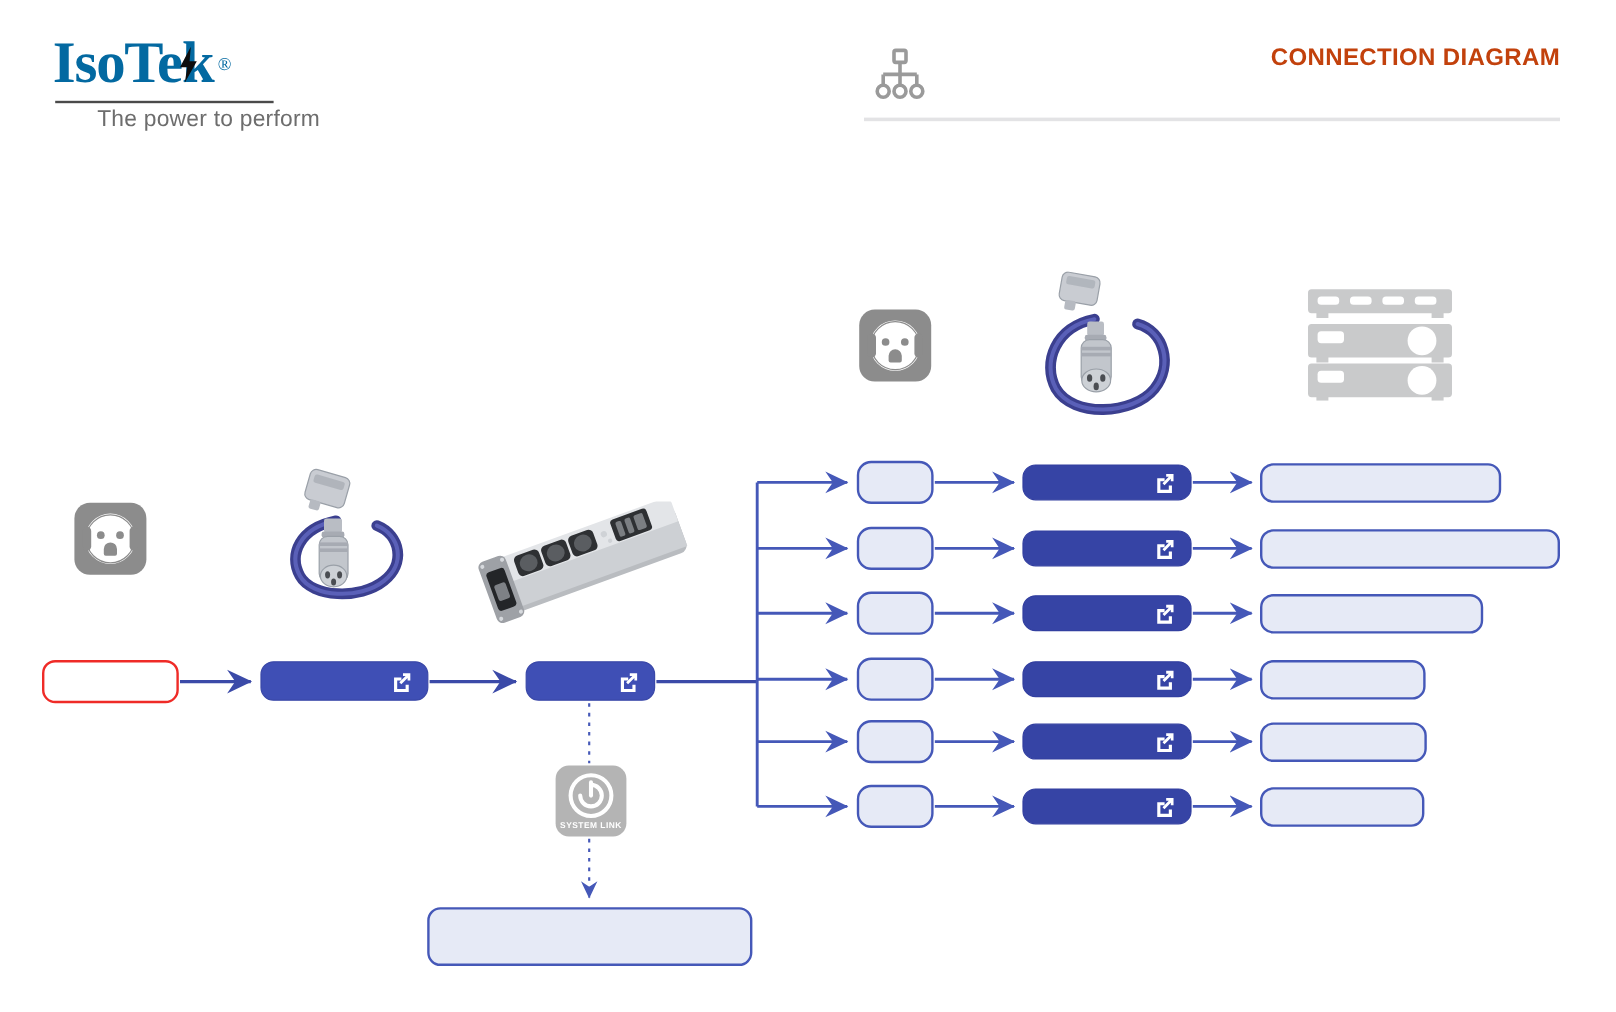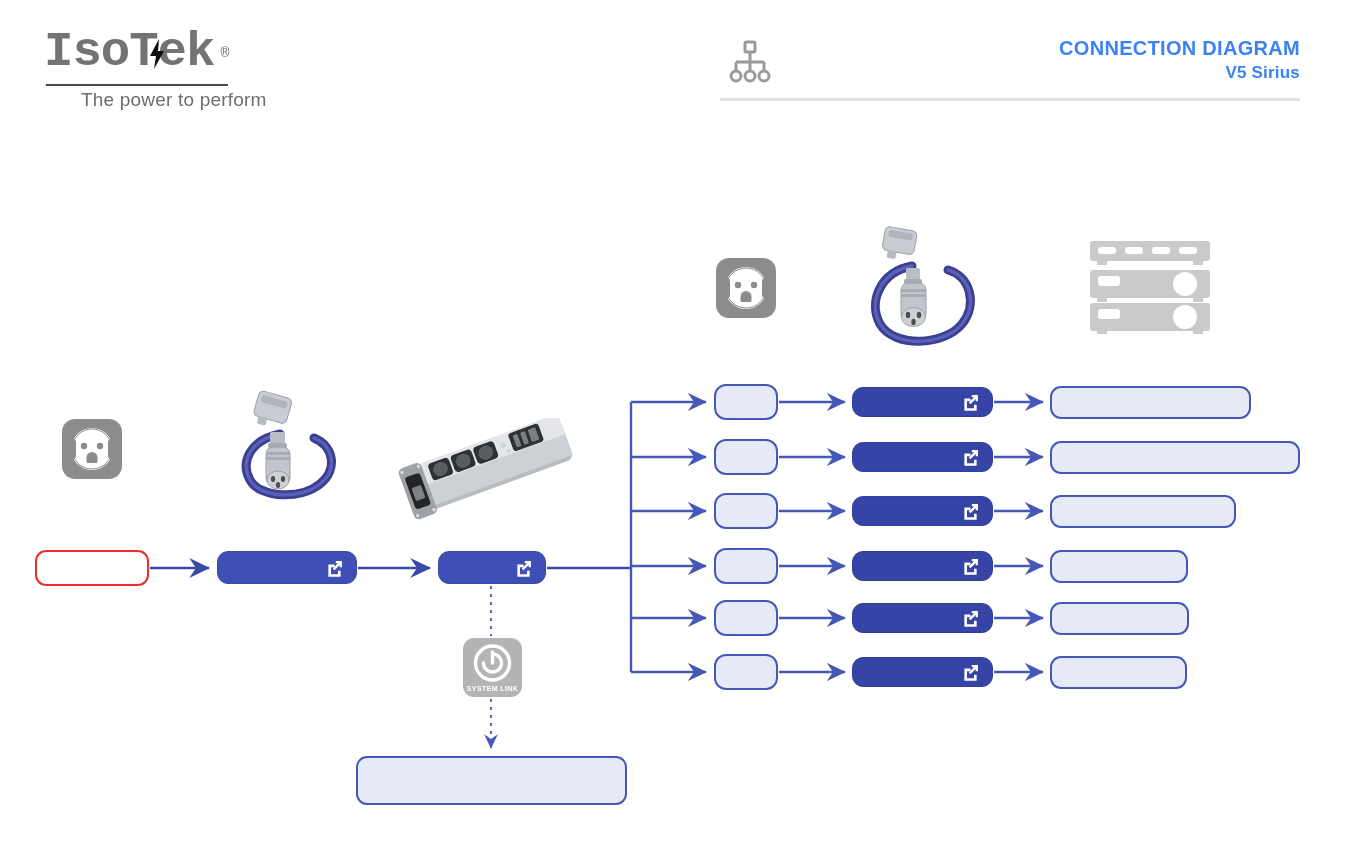--- a/index.html
+++ b/index.html
@@ -21,25 +21,25 @@
 
   
   #logo {
     position: absolute;
     left: 44px;
     top: 27px;
     width: 260px;
     height: 78px;
   }
   #logo-wordmark {
-    font-family: Liberation Mono, monospace;
+    font-family: Liberation Serif, serif;
     font-size: 49px;
     font-weight: 700;
     letter-spacing: -1px;
-    color: #737373;
+    color: #0369a1;
     line-height: 50px;
     position: relative;
     display: inline-block;
   }
   #logo-reg {
     position: absolute;
     right: -14px;
     top: 2px;
     font-size: 15px;
     font-weight: 400;
@@ -72,21 +72,21 @@
   }
 
   #header-right {
     position: absolute;
     left: 720px;
     top: 36px;
     width: 580px;
   }
   #header-titles {
     text-align: right;
-    color: #3b82f6;
+    color: #c2410c;
   }
   #header-title {
     font-size: 20px;
     font-weight: 700;
     letter-spacing: .3px;
     line-height: 25px;
   }
   #header-subtitle {
     font-size: 17px;
     font-weight: 700;
@@ -209,21 +209,20 @@
         <line x1="8" y1="22" x2="8" y2="31" stroke="#9a9a9a" stroke-width="3"></line>
         <line x1="22" y1="22" x2="22" y2="31" stroke="#9a9a9a" stroke-width="3"></line>
         <line x1="36" y1="22" x2="36" y2="31" stroke="#9a9a9a" stroke-width="3"></line>
         <circle cx="8" cy="36" r="5" fill="none" stroke="#9a9a9a" stroke-width="3"></circle>
         <circle cx="22" cy="36" r="5" fill="none" stroke="#9a9a9a" stroke-width="3"></circle>
         <circle cx="36" cy="36" r="5" fill="none" stroke="#9a9a9a" stroke-width="3"></circle>
       </svg>
     </div>
     <div id="header-titles">
       <div id="header-title">CONNECTION DIAGRAM</div>
-      <div id="header-subtitle">V5 Sirius</div>
     </div>
     <div id="header-rule"></div>
   </div>
 
   <svg id="wires" viewBox="0 0 1347 843">
     <defs>
       <marker id="arrow" markerWidth="9" markerHeight="9" refX="7.6" refY="4.2" orient="auto">
         <path d="M0,0.4 L8,4.2 L0,8 L2.6,4.2 Z" fill="#3b4aa8"></path>
       </marker>
       <marker id="arrowdot" markerWidth="9" markerHeight="9" refX="7.6" refY="4.2" orient="auto">

